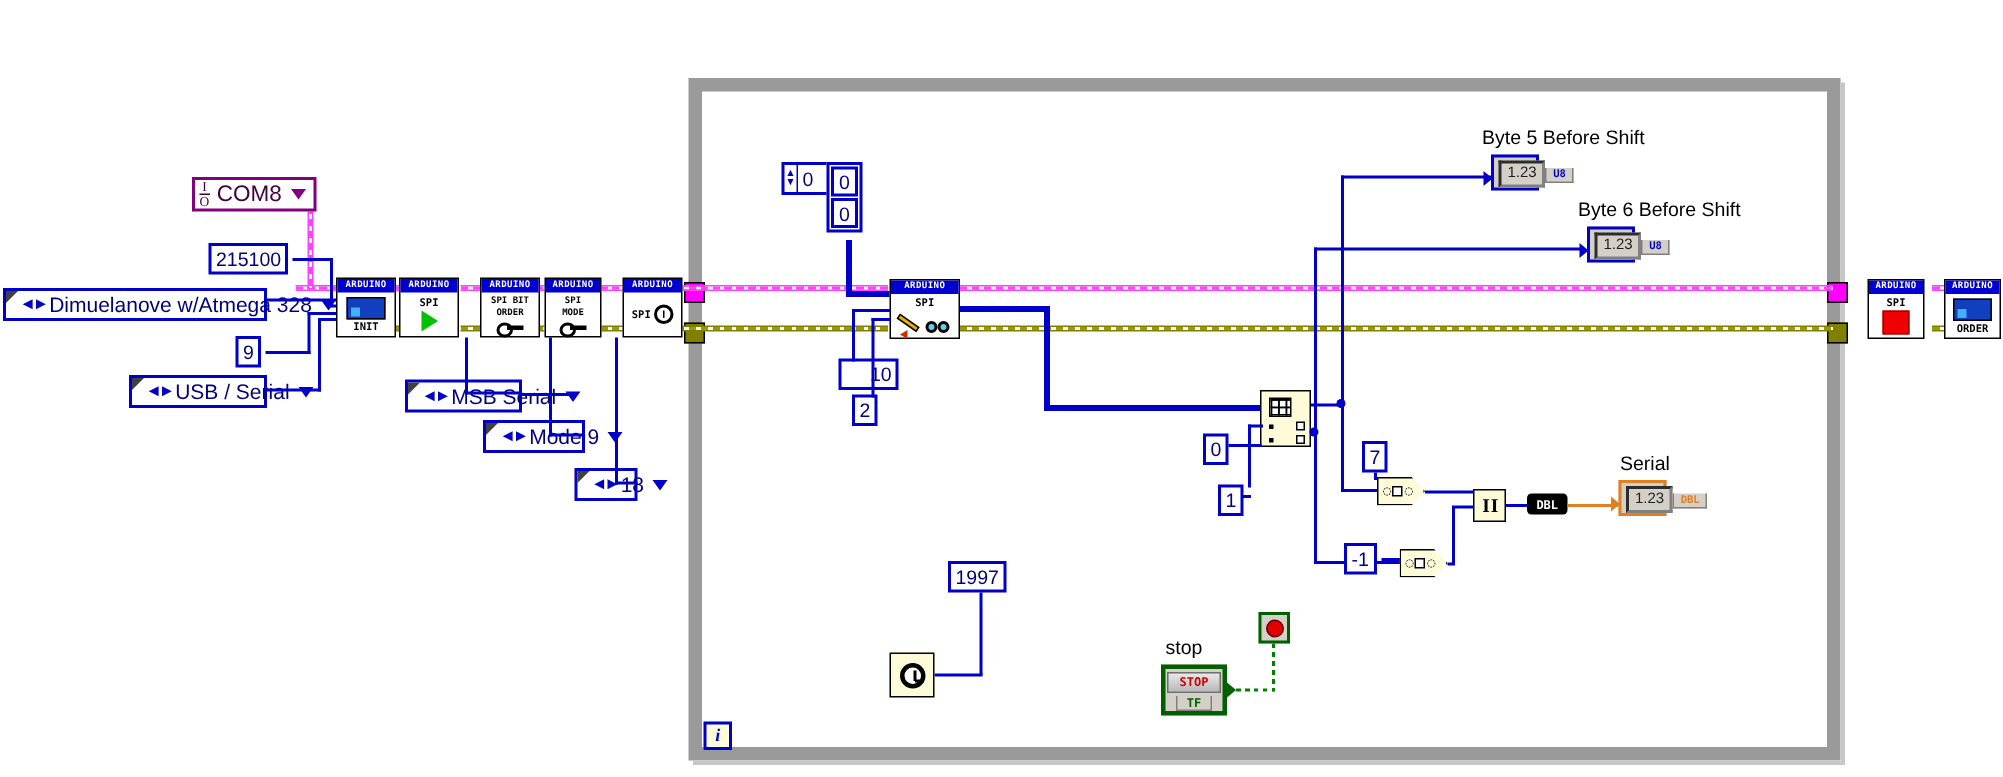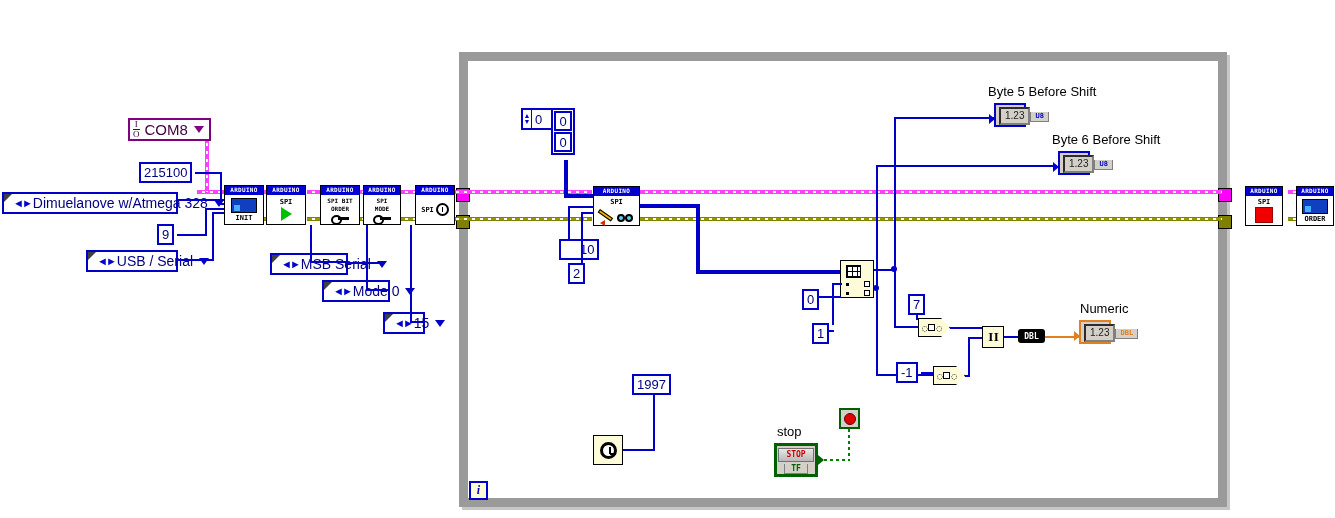--- a/index.html
+++ b/index.html
@@ -535,30 +535,30 @@
     <span class="txt">MSB Serial</span>
     <span class="caret"></span>
   </div>
   <div class="wire h" style="left:348px; top:262px; width:32px;"></div>
   <div class="wire v" style="left:310px; top:225px; height:38px;"></div>
   <div class="wire h" style="left:310px; top:261px; width:38px;"></div>
 
   <div class="enum-ctl" style="left:322px; top:280px; width:68px;">
     <span class="corner"></span>
     <span class="updown">◄►</span>
-    <span class="txt">Mode 0</span>
+    <span class="txt">Mode 9</span>
     <span class="caret"></span>
   </div>
   <div class="wire v" style="left:366px; top:225px; height:66px;"></div>
   <div class="wire h" style="left:366px; top:289px; width:24px;"></div>
 
   <div class="enum-ctl" style="left:383px; top:312px; width:42px;">
     <span class="corner"></span>
     <span class="updown">◄►</span>
-    <span class="txt">15</span>
+    <span class="txt">18</span>
     <span class="caret"></span>
   </div>
   <div class="wire v" style="left:410px; top:225px; height:98px;"></div>
   <div class="wire h" style="left:410px; top:321px; width:15px;"></div>
 
   <div class="arr-const" style="left:521px; top:108px;">
     <div class="arr-idx">
       <div class="spin">
           <div>▲</div>
           <div>▼</div>
@@ -661,21 +661,21 @@
     <div class="type">U8</div>
   </div>
 
   <div class="ind-label" style="left:1052px; top:132px;">Byte 6 Before Shift</div>
   <div class="ind" style="left:1058px; top:151px; width:32px;">
     <span class="arrow"></span>
     <div class="inner">1.23</div>
     <div class="type">U8</div>
   </div>
 
-  <div class="ind-label" style="left:1080px; top:301px;">Numeric</div>
+  <div class="ind-label" style="left:1080px; top:301px;">Serial</div>
   <div class="ind dbl" style="left:1079px; top:320px; width:32px;">
     <span class="arrow"></span>
     <div class="inner">1.23</div>
     <div class="type">DBL</div>
   </div>
 
   <div class="num-const" style="left:632px; top:374px;">1997</div>
   <div class="wire v" style="left:653px; top:395px; height:55px;"></div>
   <div class="wire h" style="left:623px; top:449px; width:32px;"></div>
   <div class="wait-node" style="left:593px; top:435px; width:30px; height:30px;">

